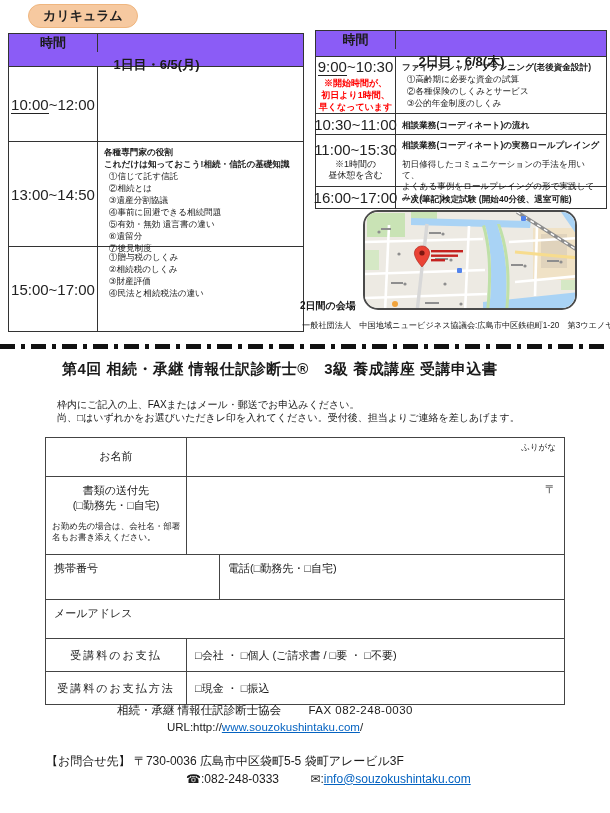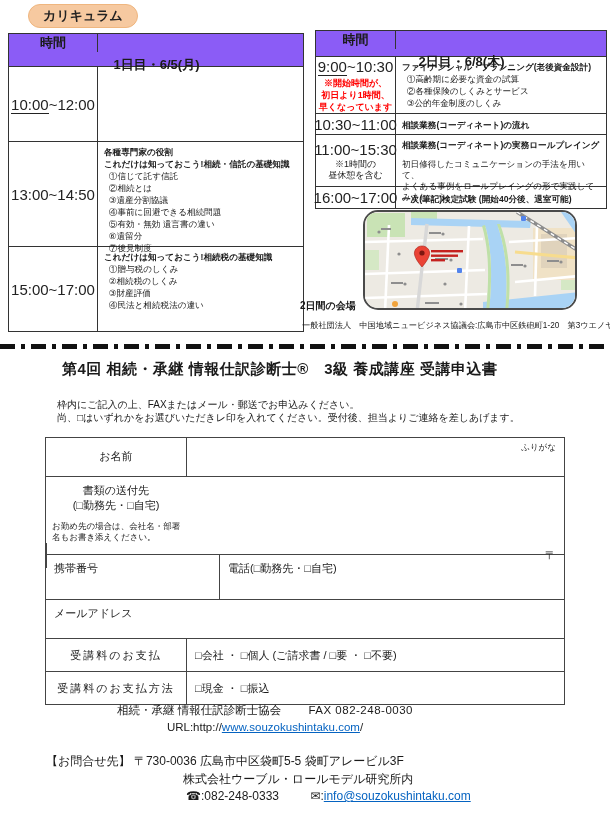--- a/index.html
+++ b/index.html
@@ -74,21 +74,21 @@
   .form-tbl { position:absolute; left:45px; top:437px; width:520px; border:1.5px solid #444; }
   .form-tbl .frow { display:flex; border-top:1px solid #444; }
   .form-tbl .frow:first-child { border-top:none; }
   .fcell { position:relative; }
   .fcell + .fcell { border-left:1px solid #444; }
   .lblcell { width:140px; flex:none; text-align:center; font-size:11px; }
   .valcell { flex:1; font-size:11px; padding:5px 8px;text-align:right; }
   .row-name { height:38px; }
   .row-name .lblcell { padding-top:11px; }
   .furigana { font-size:8.5px; padding:4px 8px; }
-  .row-docs { height:78px;flex-direction:column; }
+  .row-docs { height:78px; }
   .row-docs .lblcell { padding-top:6px; }
   .docs-note { font-size:8.5px; text-align:left; padding:8px 4px 0 6px; line-height:11px; }
   .row-phone { height:45px; }
   .row-phone .fcell { font-size:11px; padding:6px 8px; }
   .row-phone .c1 { width:345px; flex:none; }
   .row-phone .c2 { flex:1; }
   .row-email { height:39px; font-size:11px; }
   .row-email .fcell { padding:6px 8px; width:100%; }
   .row-pay { height:33px; }
   .row-pay .lblcell { display:flex; align-items:center; justify-content:center; letter-spacing:2px; }
@@ -137,21 +137,20 @@
   ⑤有効・無効 遺言書の違い
   ⑥遺留分
   ⑦後見制度</div>
       </div>
     </div>
     <div class="row r3">
       <div class="tcell">
           <span class="time">15:00~17:00</span>
         </div>
       <div class="ccell">
-        <div class="chead pre">これだけは知っておこう!相続税の基礎知識</div>
         <div class="citems pre">  ①贈与税のしくみ
   ②相続税のしくみ
   ③財産評価
   ④民法と相続税法の違い</div>
       </div>
     </div>
   </div>
 
   <div class="sched" id="day2">
     <div class="row hdr">
@@ -322,20 +321,19 @@
     <div>
       <span>URL:http://</span><span class="link">www.souzokushintaku.com</span><span>/</span>
     </div>
   </div>
 
   <div class="contact">
     <div class="l1">
       <span>【お問合せ先】</span>
       <span>〒730-0036 広島市中区袋町5-5 袋町アレービル3F</span>
     </div>
-    <div class="l2">株式会社ウーブル・ロールモデル研究所内</div>
     <div class="l3">
       <span>☎</span><span>:082-248-0333</span>
       <span class="mail">✉</span><span>:</span><span class="link">info@souzokushintaku.com</span>
     </div>
   </div>
 
 </div>
 
 </body></html>

